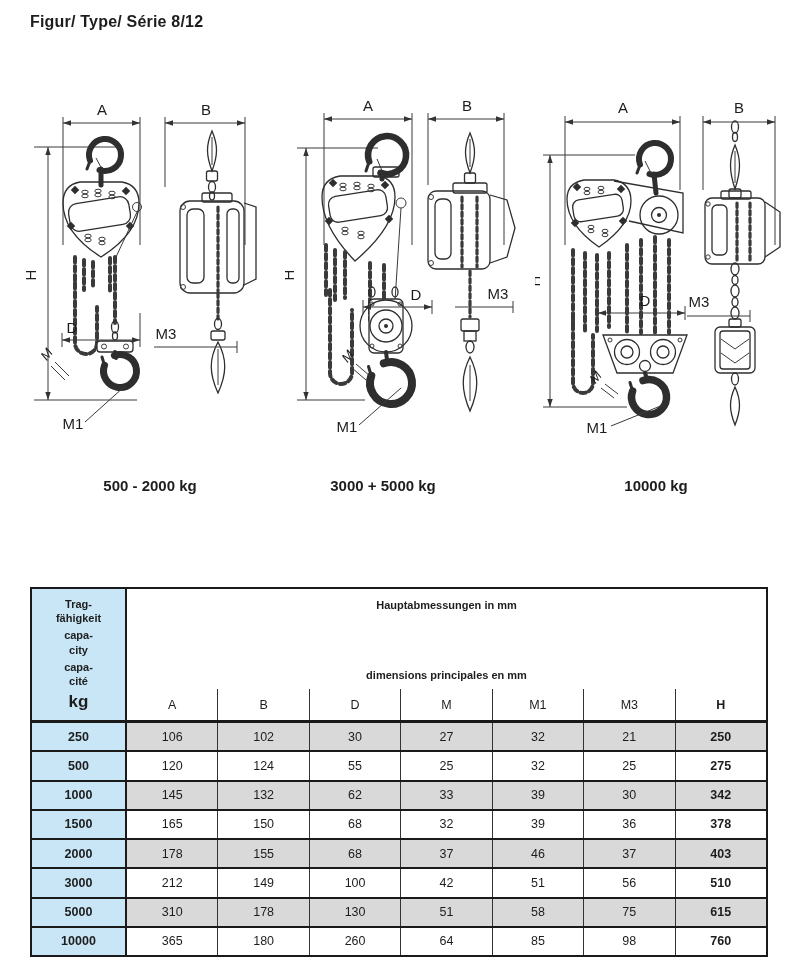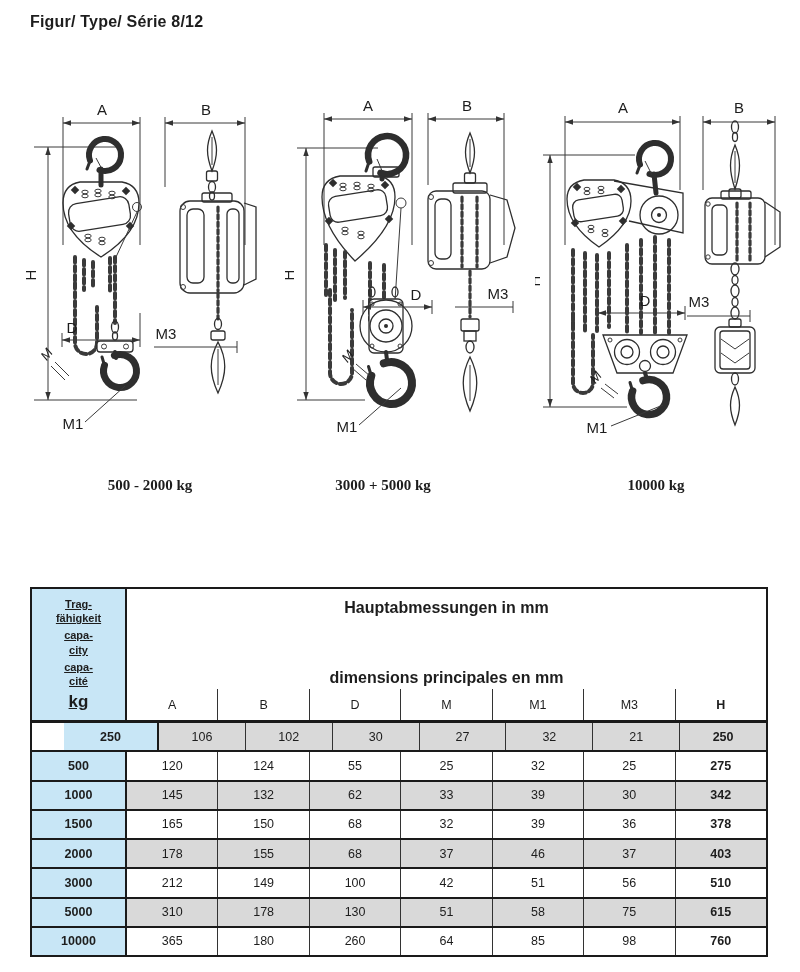--- a/index.html
+++ b/index.html
@@ -1,46 +1,46 @@
 <!DOCTYPE html>
 <html style="--capbg: #c8e6f6; --altbg: #d9d9d9; --border: #1a1a1a;"><head>
 <meta charset="utf-8">
 <style>
   html,body{margin:0;padding:0;background:#ffffff;}
   body{width:800px;height:972px;position:relative;font-family:"Liberation Sans",sans-serif;color:#1d1d1d;overflow:hidden;}
   .title{position:absolute;left:30px;top:13px;font-size:16px;font-weight:700;letter-spacing:.2px;}
   .fig{position:absolute;}
-  .fig-caption{position:absolute;top:477px;width:200px;height:18px;text-align:center;font-size:15px;font-weight:700;font-family:Liberation Serif, serif;}
+  .fig-caption{position:absolute;top:477px;width:200px;height:18px;text-align:center;font-size:15px;font-weight:700;}
   
   .ln{stroke:#2e2e2e;stroke-width:1.3;fill:none;}
   .lnf{stroke:#2e2e2e;stroke-width:1.3;fill:#ffffff;}
   .thin{stroke:#3a3a3a;stroke-width:1;fill:none;}
   .chain{stroke:#3a3a3a;stroke-width:4;fill:none;stroke-dasharray:5.5 3.5;stroke-linecap:round;}
   .chain-s{stroke:#3a3a3a;stroke-width:3.2;fill:none;stroke-dasharray:4.5 3;stroke-linecap:round;}
   .hook{stroke:#2e2e2e;fill:none;stroke-linecap:round;}
   .bolt{fill:#2e2e2e;}
   .arr{fill:#333;}
   text{fill:#1d1d1d;font-size:15px;font-family:"Liberation Sans",sans-serif;}
   .mlab{font-size:13px;font-style:italic;}
   
   .tbl{position:absolute;left:30px;top:587px;width:738px;height:370px;box-sizing:border-box;border:2px solid var(--border,#1a1a1a);display:flex;flex-direction:column;background:#fff;}
   .thead{flex:0 0 131px;display:flex;border-bottom:3px solid var(--border,#1a1a1a);}
-  .capcol{flex:0 0 95px;box-sizing:border-box;background:var(--capbg,#c8e6f6);border-right:2px solid var(--border,#1a1a1a);display:flex;flex-direction:column;justify-content:space-between;align-items:center;text-align:center;font-size:11px;font-weight:700;line-height:1.3;padding:8px 10px 7px;text-decoration:underline;}
+  .capcol{flex:0 0 95px;box-sizing:border-box;background:var(--capbg,#c8e6f6);border-right:2px solid var(--border,#1a1a1a);display:flex;flex-direction:column;justify-content:space-between;align-items:center;text-align:center;font-size:11px;font-weight:700;line-height:1.3;padding:8px 10px 7px;}
   .capline{white-space:pre-line;}
   .kgline{font-size:17px;}
   .dimscol{flex:1;position:relative;}
-  .dimline{position:absolute;left:0;right:0;text-align:center;font-size:16px;font-weight:700;}
+  .dimline{position:absolute;left:0;right:0;text-align:center;font-size:11px;font-weight:700;}
   .dl0{top:10px;}.dl1{top:45px;}.dl2{top:80px;}
   .letters{position:absolute;left:0;right:0;bottom:0;height:31px;display:flex;}
   .letter{flex:1;display:flex;align-items:center;justify-content:center;font-size:12.5px;border-left:1px solid #333;}
   .letter:first-child{border-left:none;}
   .letter.bold{font-weight:700;}
   .tbody{flex:1;display:flex;flex-direction:column;}
   .trow{flex:1;display:flex;border-top:2px solid var(--border,#1a1a1a);}
-  .trow:first-child{border-top:none;padding-left:32px;}
+  .trow:first-child{border-top:none;}
   .kgcell{flex:0 0 95px;box-sizing:border-box;background:var(--capbg,#c8e6f6);border-right:2px solid var(--border,#1a1a1a);display:flex;align-items:center;justify-content:center;font-size:12.5px;font-weight:700;}
   .vcell{flex:1;display:flex;align-items:center;justify-content:center;font-size:12.5px;border-left:1px solid #333;}
   .vcell:nth-child(2){border-left:none;}
   .vcell.bold{font-weight:700;}
   .trow.alt .vcell{background:var(--altbg,#d9d9d9);}
 </style>
 </head>
 <body>
 
 <div class="title">Figur/ Type/ Série 8/12</div>

